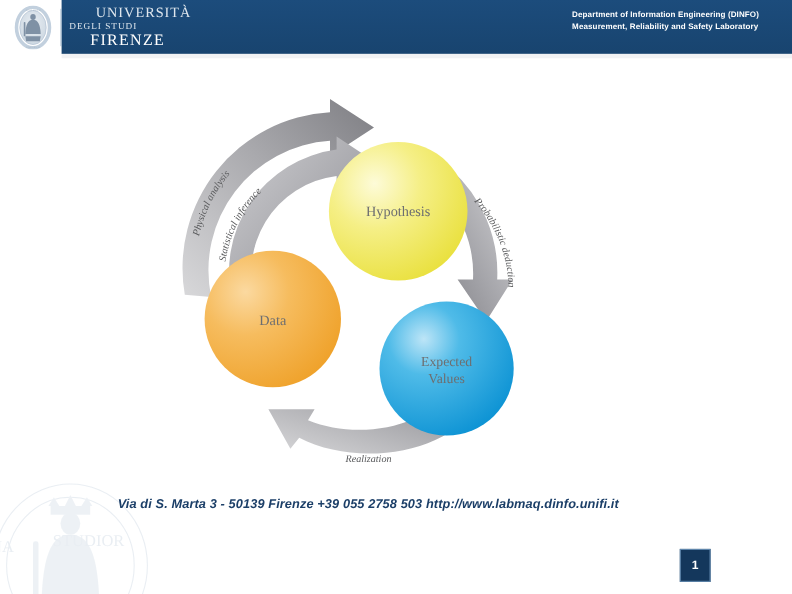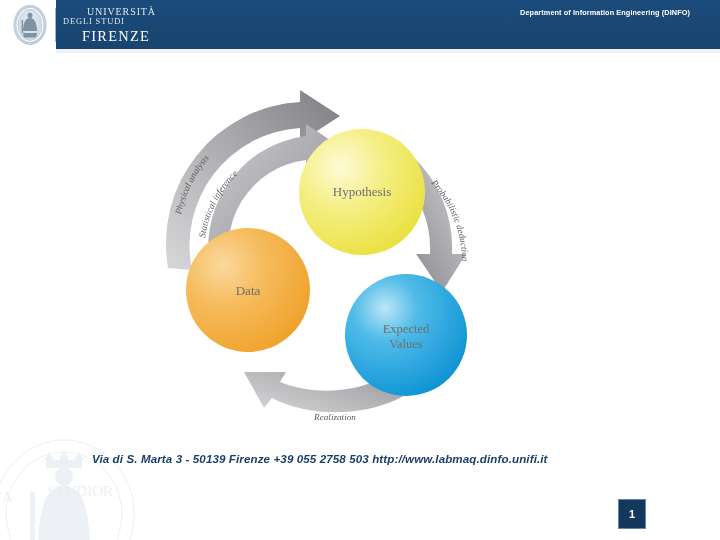--- a/index.html
+++ b/index.html
@@ -51,21 +51,21 @@
     height: 34px;
     background: #8da8c2;
     opacity: .85;
   }
   #logo-wordmark {
     color: #e9eef3;
     line-height: 1.12;
     font-family: "Liberation Serif", serif;
   }
   #logo-wordmark .w1 {
-    font-size: 10px;
+    font-size: 13px;
     letter-spacing: .9px;
     display: block;
     color: #dfe7ee;
     padding-left: 24px;
   }
   #logo-wordmark .w2 {
     font-size: 8.4px;
     letter-spacing: .9px;
     display: block;
     color: #dfe7ee;
@@ -118,21 +118,21 @@
     position: absolute;
     left: -14px;
     top: 436px;
     width: 190px;
     height: 130px;
     opacity: .30;
     pointer-events: none;
   }
   #footer-address {
     position: absolute;
-    left: 92px;
+    left: 107px;
     top: 452px;
     font-family: "Liberation Sans", sans-serif;
     font-style: italic;
     font-weight: bold;
     font-size: 11.6px;
     color: #1c3f68;
     letter-spacing: .1px;
     white-space: nowrap;
   }
   #page-number-badge {
@@ -182,20 +182,21 @@
   <div id="logo-divider"></div>
   <div id="logo-wordmark">
     <span class="w1">UNIVERSITÀ</span>
     <span class="w2">DEGLI STUDI</span>
     <span class="w3">FIRENZE</span>
   </div>
 </div>
 
 <div id="dept-lines">
   <div>Department of Information Engineering (DINFO)</div>
+  <div>Measurement, Reliability and Safety Laboratory</div>
 </div>
 
 <div id="diagram">
   <svg width="340" height="345" viewBox="0 0 340 345">
     <defs>
       <radialGradient id="gradYellow" cx="33%" cy="30%" r="78%">
         <stop offset="0%" stop-color="#fdfbd8"></stop>
         <stop offset="42%" stop-color="#f5ef86"></stop>
         <stop offset="100%" stop-color="#e9e03c"></stop>
       </radialGradient>

